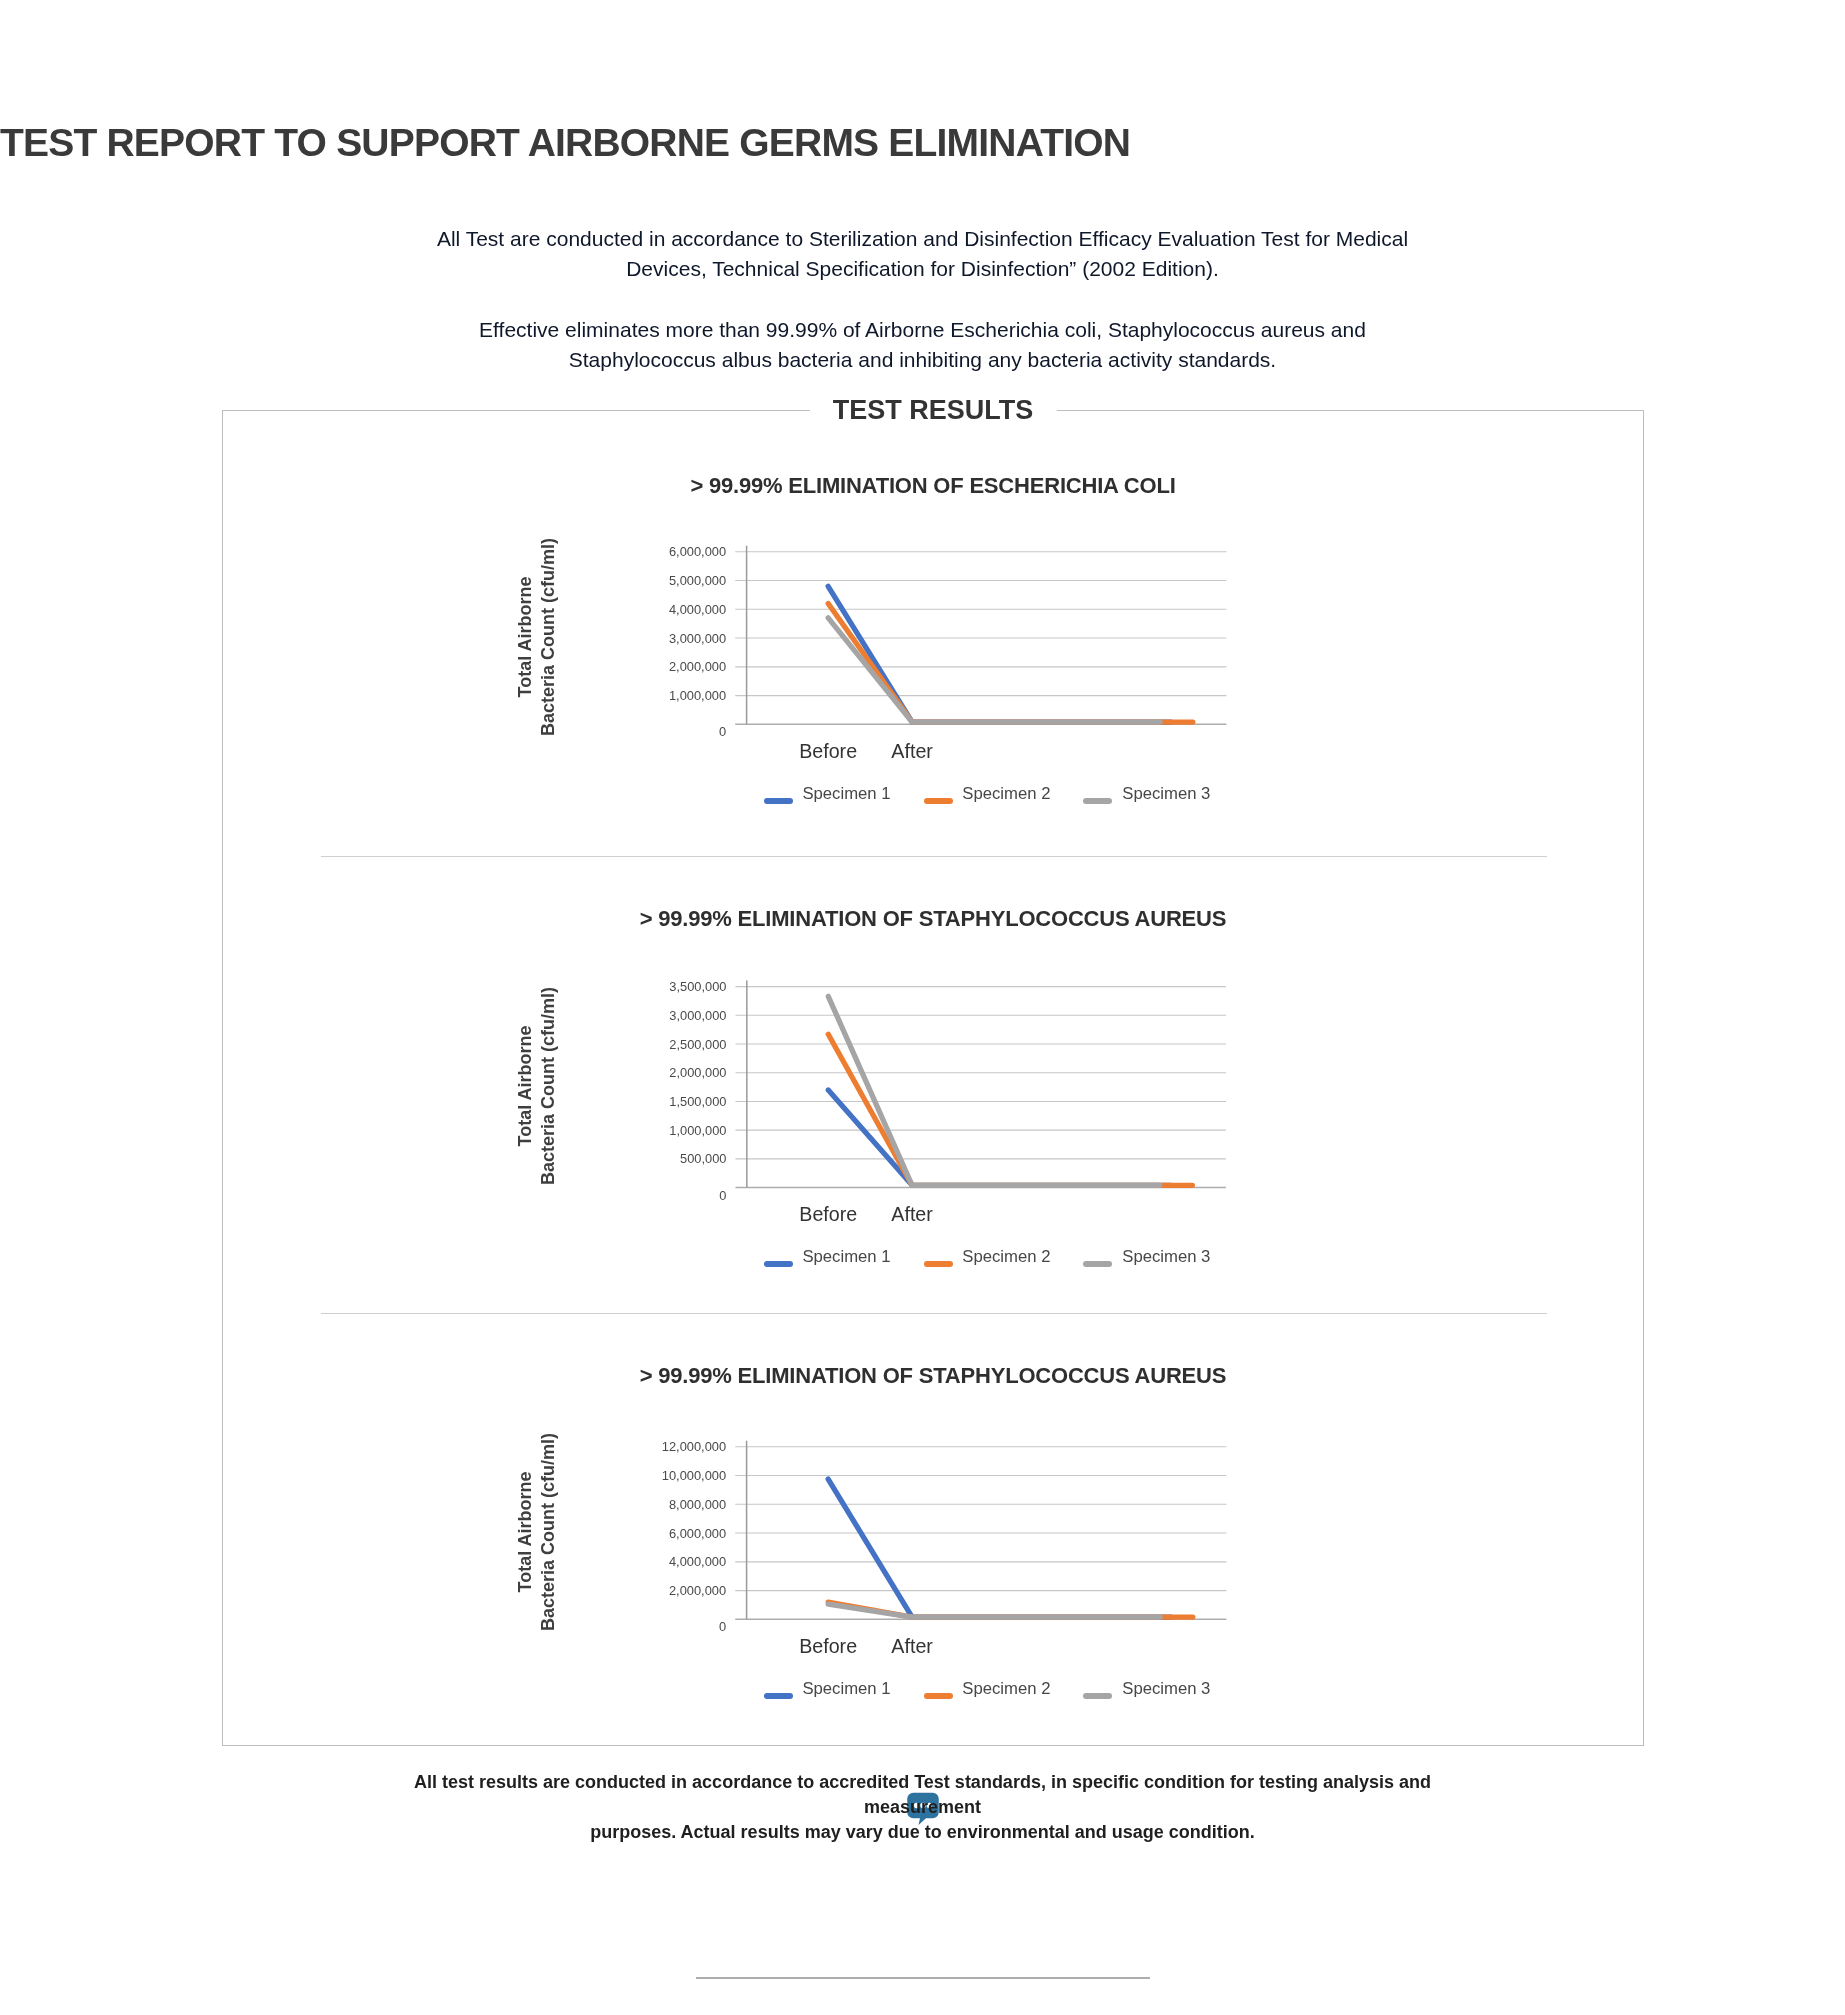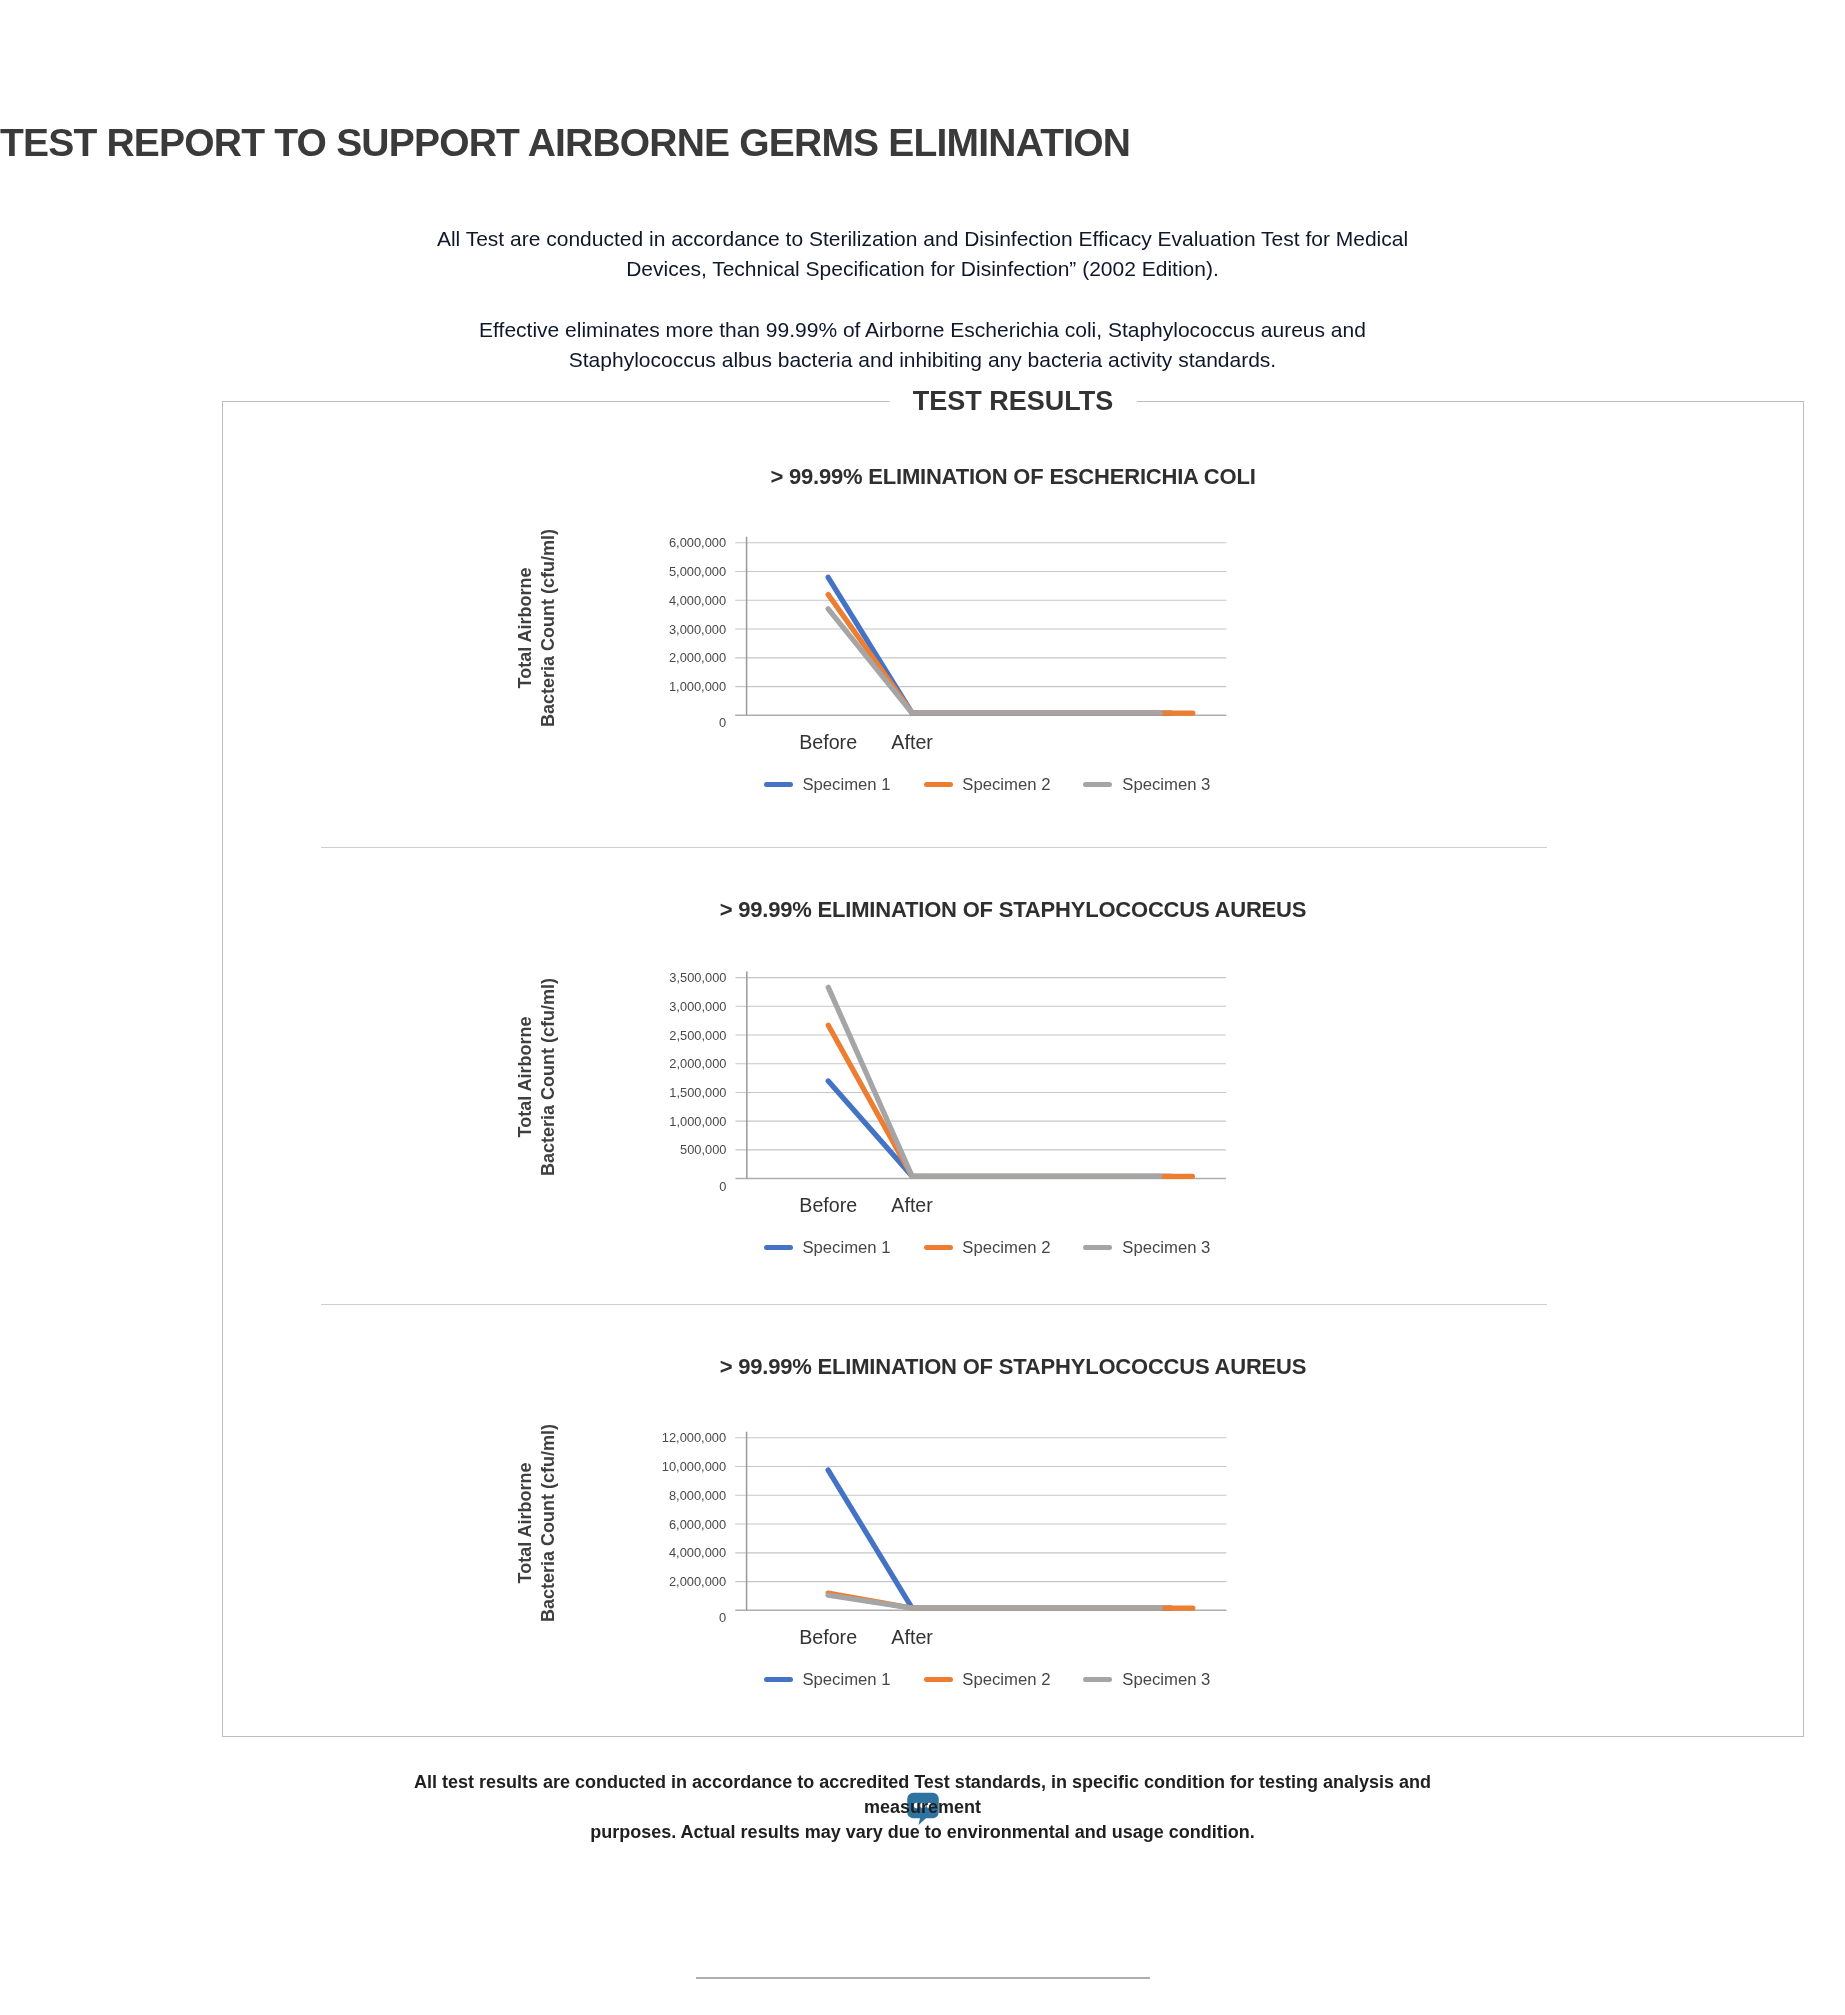--- a/index.html
+++ b/index.html
@@ -13,21 +13,21 @@
     text-align:left;font-size:39px;font-weight:600;color:#3a3a3a;
     letter-spacing:-0.8px;margin:0;
   }
   .intro{
     position:absolute;left:50%;transform:translateX(-50%);
     width:1181px;text-align:center;font-size:21px;line-height:30px;color:#0f172a;
   }
   .intro-1{top:203px;}
   .intro-2{top:294px;}
   .results-box{
-    position:absolute;left:222px;top:401px;width:1582px;height:1336px;
+    position:absolute;left:222px;top:410px;width:1422px;height:1336px;
     border:1.5px solid #BDBDBD;box-sizing:border-box;background:#fff;
   }
   .results-heading{
     position:absolute;top:-1.5px;left:50%;transform:translate(-50%,-50%);
     background:#fff;padding:0 23px;font-size:27px;font-weight:600;color:#333;
     white-space:nowrap;margin:0;
   }
   .chart{position:absolute;left:0;width:100%;}
   .chart-1{top:50px;}
   .chart-2{top:483px;}
@@ -45,21 +45,21 @@
     position:absolute;left:50%;top:calc(50% - 23px);
     transform:translate(-50%,-50%) rotate(-90deg);
     width:257px;text-align:center;font-size:18px;font-weight:bold;
     color:#3f3f3f;line-height:23px;white-space:nowrap;
   }
   .chart svg{display:block;}
   .legend{
     margin-left:524px;width:480px;margin-top:4.5px;
     display:flex;justify-content:center;align-items:center;gap:33px;
   }
-  .legend-item{display:flex;align-items:center;gap:9.8px;font-size:16.7px;color:#474747;}
+  .legend-item{display:flex;align-items:flex-end;gap:9.8px;font-size:16.7px;color:#474747;}
   .swatch{width:29px;height:5.3px;border-radius:3px;flex:0 0 29px;}
   .divider{
     position:absolute;left:98px;width:1226px;height:0;
     border:none;border-top:1.5px solid #CFCFCF;margin:0;
   }
   .divider-1{top:445px;}
   .divider-2{top:902px;}
   .footer-icon{position:absolute;top:1789px;left:50%;transform:translateX(-50%);}
   .footer-note{
     position:absolute;top:1752px;left:50%;transform:translateX(-50%);

